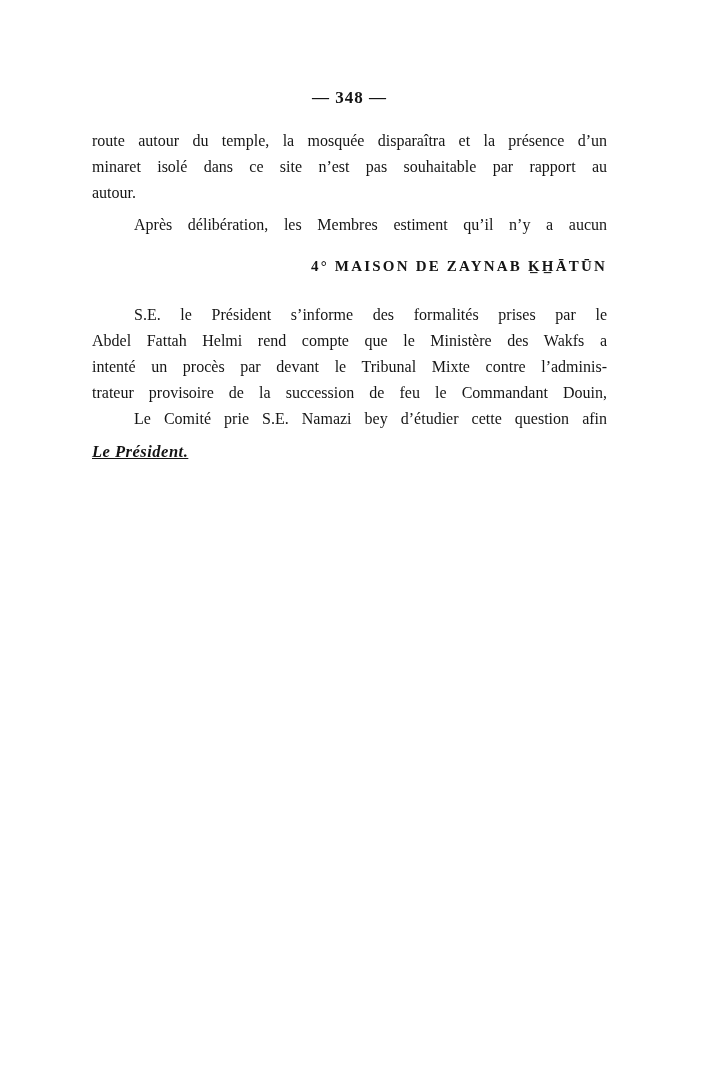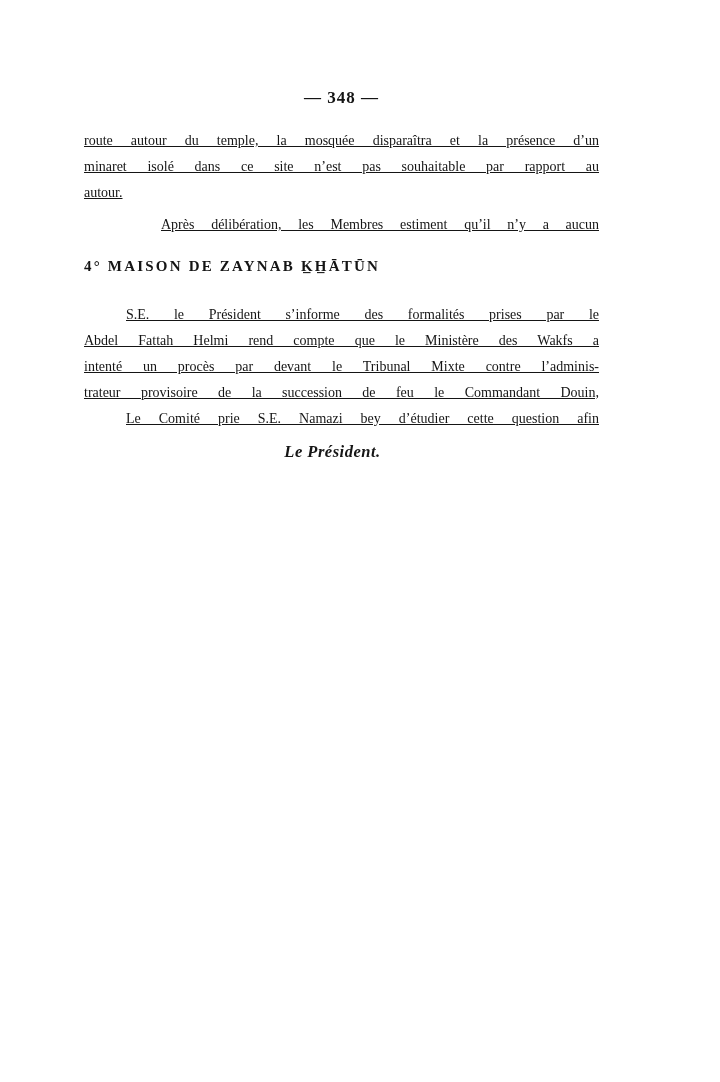--- a/index.html
+++ b/index.html
@@ -11,40 +11,39 @@
     position: relative;
     width: 720px;
     height: 1082px;
     background: #ffffff;
     overflow: hidden;
     font-family: "Liberation Serif", "DejaVu Serif", serif;
     color: #151515;
   }
   .page-body {
     position: absolute;
-    left: 84px;
+    left: 92px;
     top: 0;
     width: 515px;
   }
   .page-number {
     margin-top: 88px;
     height: 20px;
     text-align: center;
     font-size: 17px;
     font-weight: bold;
     letter-spacing: 1px;
     line-height: 20px;
   }
   .para {
-    font-size: 14px;
+    font-size: 16px;
     line-height: 26px;
-    text-decoration: underline;
   }
   .para-1 { margin-top: 20px; }
-  .para-2 { margin-top: 6px; margin-left: 35px; }
+  .para-2 { margin-top: 6px; }
   .para-3 { margin-top: 26px; }
   .para-4 { margin-top: 0; }
   .line {
     white-space: normal;
   }
   
   .fill {
     text-align: justify;
     text-align-last: justify;
   }
@@ -52,33 +51,34 @@
   .endline {
     text-align: left;
   }
   .indent {
     text-indent: 42px;
   }
   .section-heading {
     margin-top: 18px;
     height: 20px;
     line-height: 20px;
-    text-align: left;
+    text-align: right;
     font-size: 15px;
     font-weight: bold;
     letter-spacing: 2.2px;
   }
   .signature {
     margin-top: 10px;
     padding-right: 18px;
-    text-align: center;
+    text-align: left;
     font-size: 16.5px;
     font-style: italic;
     font-weight: bold;
     letter-spacing: 0.5px;
+    text-decoration: underline;
   }
 </style>
 </head>
 <body>
 
 <div class="page">
   <div class="page-body">
 
     <div class="page-number">— 348 —</div>
 

